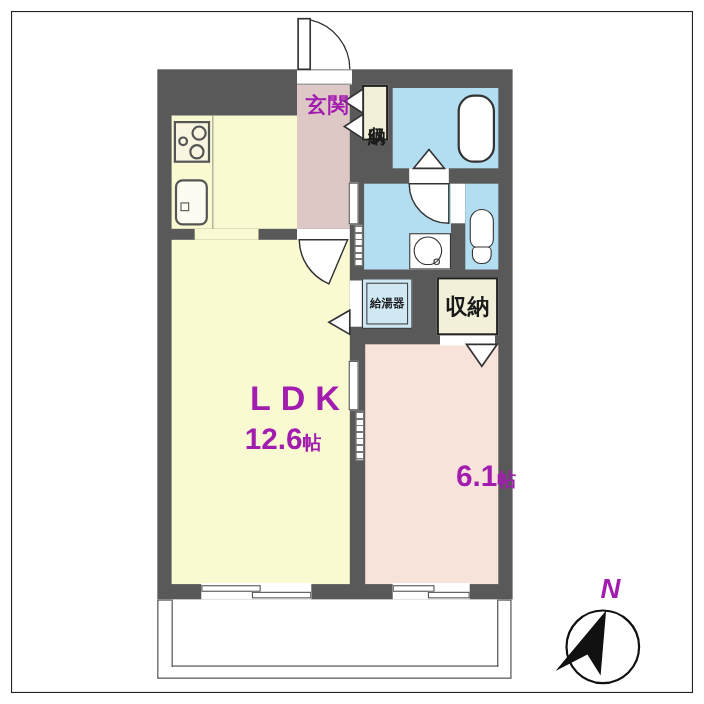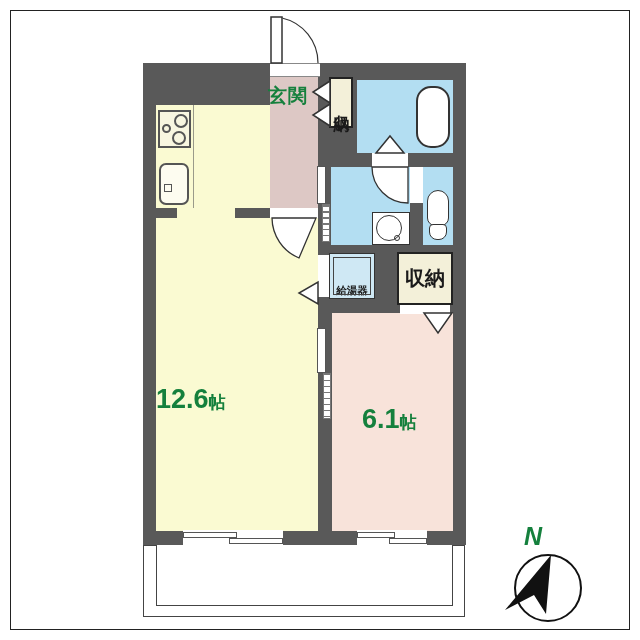--- a/index.html
+++ b/index.html
@@ -22,21 +22,21 @@
   #washroom{left:331px;top:167px;width:79px;height:78px;background:#b3def2;}
   #toilet-doorway{left:410px;top:167px;width:13px;height:36px;background:#fff;}
   #toilet-room{left:423px;top:167px;width:30px;height:78px;background:#b3def2;}
   #western-room{left:332px;top:313px;width:121px;height:218px;background:#f8e3da;}
   #heater-gap{left:318px;top:255px;width:11px;height:42px;background:#fff;}
   
   #storage-top{left:329px;top:77px;width:24px;height:51px;background:#f3f0d9;border:2px solid #222;box-sizing:border-box;
                display:flex;align-items:center;justify-content:center;}
   #storage-top .vtext{writing-mode:vertical-rl;text-orientation:upright;font-size:16px;font-weight:700;letter-spacing:1px;}
   #heater-box{left:329px;top:253px;width:46px;height:46px;background:#cfe8f4;border:1px solid #333;outline:1px solid #444;outline-offset:-5px;
-              box-sizing:border-box;display:flex;align-items:flex-end;justify-content:center;font-size:10.5px;font-weight:700;}
+              box-sizing:border-box;display:flex;align-items:center;justify-content:center;font-size:10.5px;font-weight:700;}
   #storage-lower{left:397px;top:252px;width:56px;height:53px;background:#f3f0d9;border:2px solid #222;box-sizing:border-box;
                  display:flex;align-items:center;justify-content:center;font-size:20px;font-weight:700;}
   #storage-threshold{left:400px;top:305px;width:50px;height:9px;background:#fff;}
   
   .slide-panel{position:absolute;background:#fff;border:1px solid #555;box-sizing:border-box;}
   .slide-hatch{position:absolute;background:repeating-linear-gradient(180deg,#777 0 1.5px,#fff 1.5px 6px);border:1px solid #777;box-sizing:border-box;}
   #wash-slide-panel{left:317px;top:166px;width:9px;height:38px;}
   #wash-slide-hatch{left:322px;top:204px;width:8px;height:38px;}
   #ldk-slide-panel{left:317px;top:328px;width:9px;height:45px;}
   #ldk-slide-hatch{left:323px;top:373px;width:8px;height:46px;}
@@ -60,26 +60,26 @@
   
   #bathtub{left:416px;top:86px;width:34px;height:62px;background:#fff;border:2px solid #333;border-radius:15px;box-sizing:border-box;}
   #basin-box{left:372px;top:212px;width:38px;height:33px;background:#fff;border:1.5px solid #333;box-sizing:border-box;}
   #basin-bowl{left:376px;top:215px;width:26px;height:26px;border:1.5px solid #333;border-radius:50%;box-sizing:border-box;background:#fff;}
   #basin-faucet{left:394px;top:235px;width:6px;height:6px;border:1px solid #333;border-radius:50%;box-sizing:border-box;}
   #toilet-bowl{left:427px;top:190px;width:22px;height:36px;background:#fff;border:1.5px solid #333;border-radius:11px 11px 8px 8px;box-sizing:border-box;}
   #toilet-base{left:429px;top:224px;width:18px;height:16px;background:#fff;border:1.5px solid #333;border-radius:4px 4px 8px 8px;box-sizing:border-box;}
   
   #overlay{left:0;top:0;width:640px;height:640px;pointer-events:none;}
   
-  .label{position:absolute;text-align:left;color:#15803d;}
+  .label{position:absolute;text-align:right;color:#a21caf;}
   #genkan-label{left:268px;top:83px;width:50px;font-size:19px;font-weight:700;letter-spacing:1px;}
   #ldk-label{left:156px;top:345px;width:162px;font-size:31px;font-weight:600;letter-spacing:9px;}
   #ldk-size{left:156px;top:384px;width:136px;font-size:27px;font-weight:600;}
   #west-label{left:332px;top:378px;width:121px;font-size:28px;font-weight:600;letter-spacing:4px;}
-  #west-size{left:332px;top:404px;width:137px;font-size:27px;font-weight:600;padding-left:30px;}
+  #west-size{left:332px;top:418px;width:137px;font-size:27px;font-weight:600;}
   .unit{font-size:17px;font-weight:700;}
   #balcony-label{left:156px;top:562px;width:297px;font-size:21px;font-weight:600;letter-spacing:3px;}
   #compass-n{left:524px;top:522px;width:40px;font-size:25px;font-weight:700;font-style:italic;}
 </style>
 </head>
 <body>
 
 <div id="canvas">
   <div class="abs" id="frame"></div>
 
@@ -156,20 +156,21 @@
     <polygon points="424,313 452,313 438,333" fill="#fff" stroke="#333" stroke-width="1.5"></polygon>
 
     <polygon points="330,81 330,103 313,92" fill="#fff" stroke="#333" stroke-width="1.5"></polygon>
     <polygon points="330,104 330,126 313,115" fill="#fff" stroke="#333" stroke-width="1.5"></polygon>
 
     <circle cx="548" cy="588" r="33" fill="#fff" stroke="#111" stroke-width="2"></circle>
     <polygon points="551,555 505,610 534,595 546,614" fill="#111"></polygon>
   </svg>
 
   <div class="label" id="genkan-label">玄関</div>
+  <div class="label" id="ldk-label">LDK</div>
   <div class="label" id="ldk-size">
     <span>12.6</span><span class="unit">帖</span>
   </div>
   <div class="label" id="west-size">
     <span>6.1</span><span class="unit">帖</span>
   </div>
   <div class="label" id="compass-n">N</div>
 </div>
 
 </body></html>

